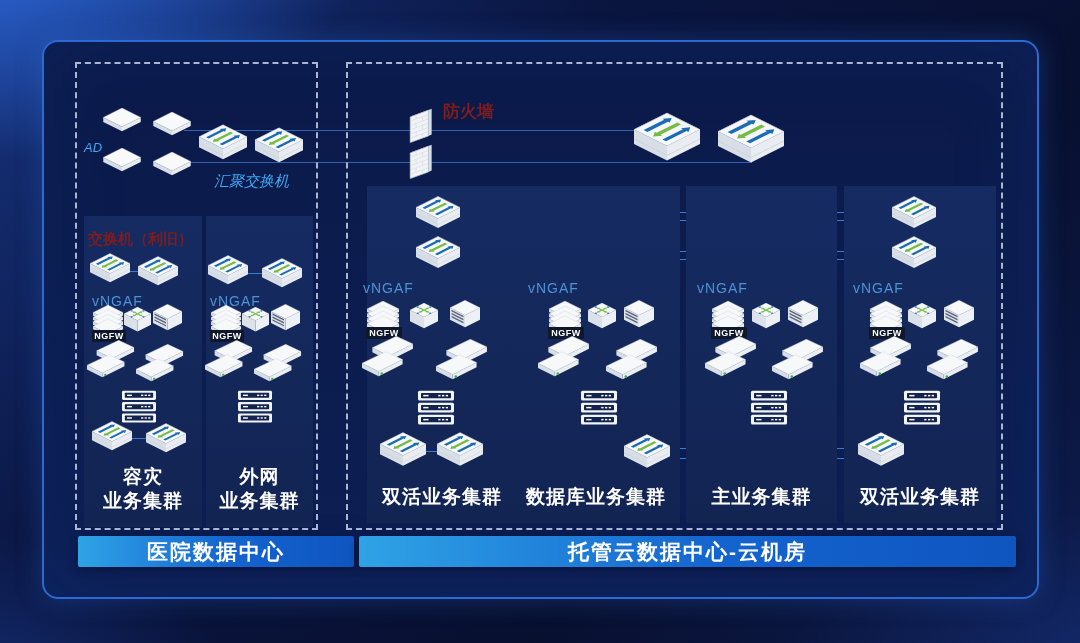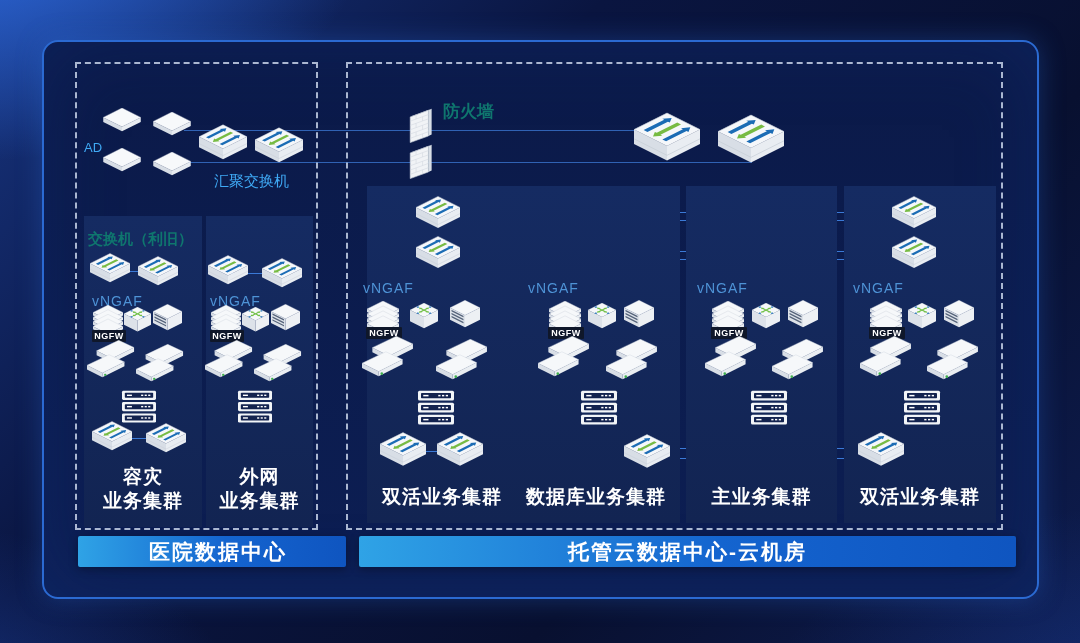--- a/index.html
+++ b/index.html
@@ -17,23 +17,23 @@
     border:2px solid #2b6ad2;border-radius:16px;
     background:linear-gradient(180deg,#0b1a49 0%,#0c1e53 100%);
     box-shadow:0 0 26px rgba(43,106,210,.35), inset 0 0 80px rgba(21,52,134,.30);
   }
   .dashed-box{position:absolute;border:2px dashed rgba(206,217,238,.82);box-sizing:border-box;}
   .panel{position:absolute;background:linear-gradient(180deg,#152b62 0%,#122452 100%);}
   .hline{position:absolute;height:1px;background:#3062b4;}
   .hline.bright{background:#3a79d6;}
   .ic{position:absolute;display:block;}
   .lbl{position:absolute;white-space:nowrap;}
-  .accent{color:#3fa9f5;}
+  .accent{color:#3fa9f5;font-style:italic;}
   .vngaf{color:#4e93d6;font-size:14px;letter-spacing:1px;}
-  .white-bold{color:#0f766e;font-weight:bold;}
+  .white-bold{color:#7f1d1d;font-weight:bold;}
   .badge{
     position:absolute;background:#0f172a;color:#fff;font-weight:bold;
     font-size:9px;text-align:center;line-height:12px;letter-spacing:.5px;border-radius:1px;
   }
   .banner{
     position:absolute;height:31px;border-radius:2px;
     background:linear-gradient(90deg,#2fa3e6 0%,#1464cf 55%,#0f55c0 100%);
     color:#fff;font-weight:bold;font-size:21px;letter-spacing:2px;
     display:flex;align-items:center;justify-content:center;
     box-shadow:0 2px 8px rgba(0,0,0,.35);
@@ -410,18 +410,18 @@
 <svg class="ic" style="left:927px;top:339px;width:52px;height:42px;">
     <use href="#flat-pair"></use>
   </svg>
 <svg class="ic" style="left:903px;top:390px;width:38px;height:36px;">
     <use href="#rack"></use>
   </svg>
 <svg class="ic" style="left:858px;top:432px;width:46px;height:38px;">
     <use href="#iso-switch"></use>
   </svg>
 
-<div class="banner" style="left:78px;top:536px;width:256px;padding-left:12px;">
+<div class="banner" style="left:78px;top:536px;width:276px;">
   <span>医院数据中心</span>
 </div>
 <div class="banner" style="left:346px;top:536px;width:657px;margin-left:13px;">
   <span>托管云数据中心-云机房</span>
 </div>
 
 </body></html>

